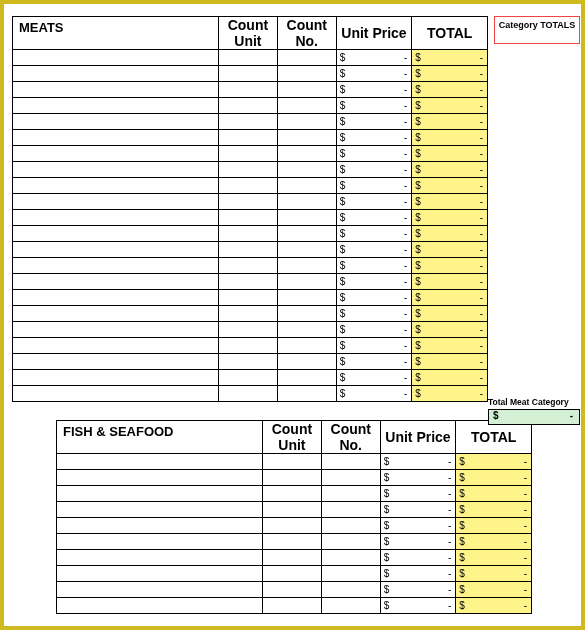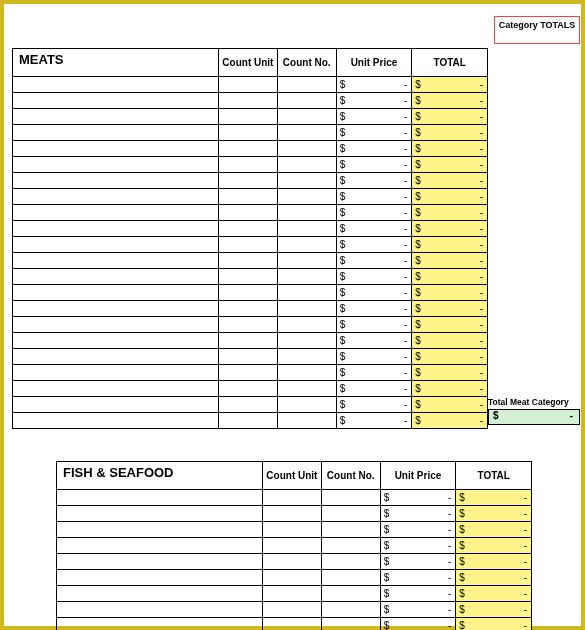--- a/index.html
+++ b/index.html
@@ -16,40 +16,39 @@
     background: #fff;
     position: relative;
     padding: 12px 8px 8px 8px;
   }
   .section {
     margin-bottom: 6px;
   }
   table {
     border-collapse: collapse;
     font-size: 10px;
-    margin-top: 32px;
   }
   .main-table {
     width: 476px;
   }
   .main-table th, .main-table td {
     border: 1px solid #000;
     padding: 0;
     height: 16px;
     vertical-align: middle;
   }
   .col-item { width: 196px; }
   .col-unit { width: 56px; }
   .col-no { width: 56px; }
   .col-price { width: 72px; }
   .col-total { width: 72px; }
   .hdr-row th {
     background: #fff;
     font-weight: bold;
-    font-size: 10px;
+    font-size: 14px;
     text-align: center;
     height: 28px;
   }
   .hdr-row th.section-title {
     font-size: 13px;
     text-align: left;
     padding-left: 6px;
     vertical-align: top;
     padding-top: 3px;
   }

